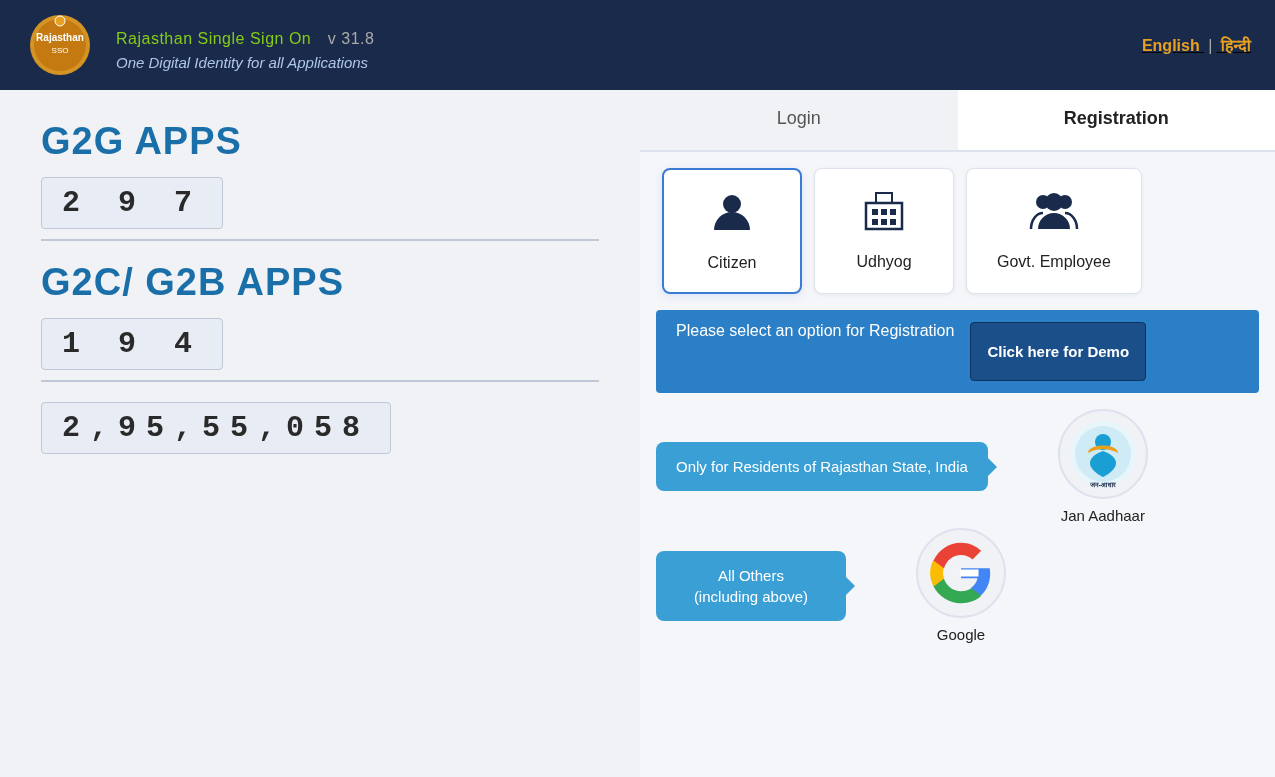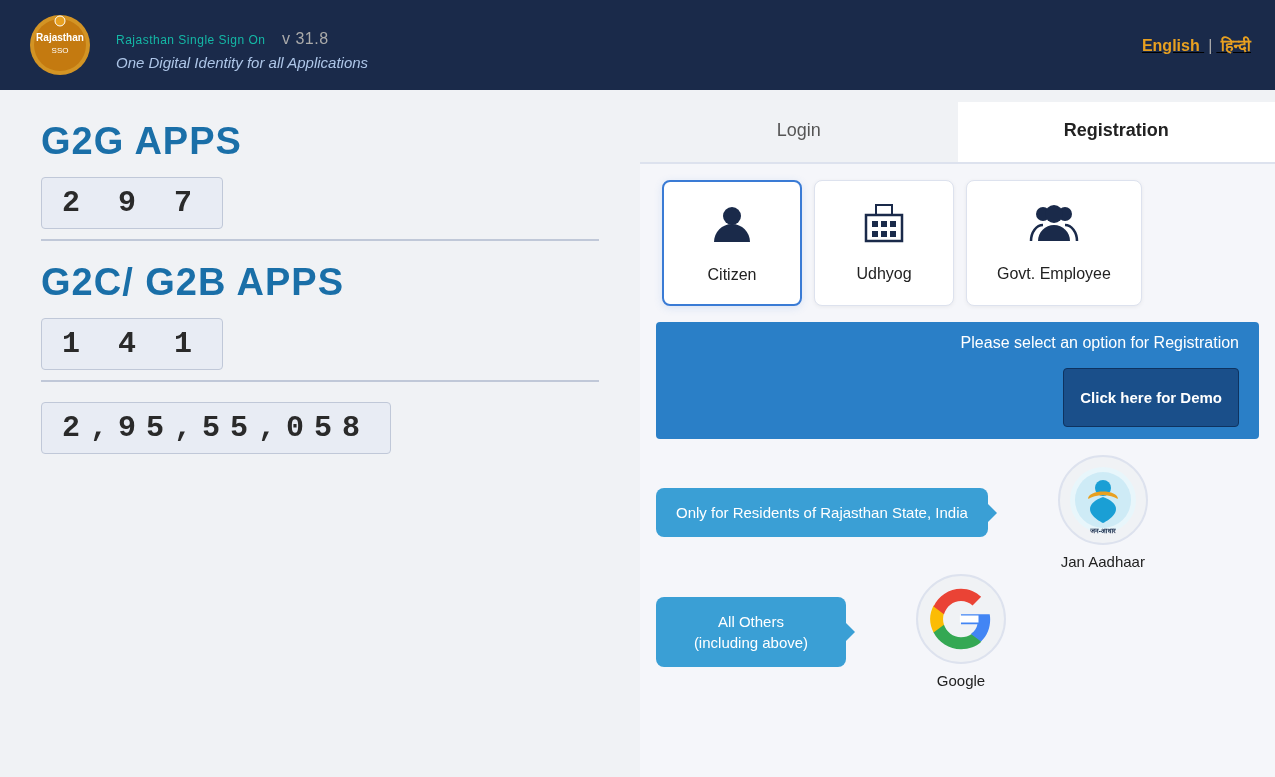--- a/index.html
+++ b/index.html
@@ -26,23 +26,23 @@
       width: 70px;
       height: 65px;
     }
     .header-text h1 {
       color: white;
       font-size: 28px;
       font-weight: 700;
       letter-spacing: 0.5px;
     }
     .header-text h1 span {
-      font-size: 12px;
+      font-size: 16px;
       font-weight: 400;
-      color: #14b8a6;
+      color: #84cc16;
     }
     .header-text p {
       color: #aec6e8;
       font-size: 15px;
       margin-top: 3px;
       font-style: italic;
     }
     .lang-switcher {
       position: absolute;
       right: 24px;
@@ -106,21 +106,20 @@
       font-family: 'Courier New', monospace;
       min-width: 160px;
     }
 
     
     .right-panel {
       flex: 1;
       background: #f5f6fa;
       display: flex;
       flex-direction: column;
-      margin-top: 12px;
     }
 
     
     .tabs-bar {
       display: flex;
       border-bottom: 2px solid #dde2ee;
       background: #fff;
     }
     .tab {
       flex: 1;
@@ -172,28 +171,27 @@
       font-size: 16px;
       color: #222;
       font-weight: 500;
     }
 
     
     .registration-bar {
       background: #2a7fc7;
       color: white;
       display: flex;
-      align-items: flex-end;
+      align-items: flex-start;
       padding: 12px 20px;
       margin: 16px 16px 0 16px;
       border-radius: 4px;
       font-size: 16px;
       font-weight: 500;
       gap: 16px;
-      flex-direction: column;
     }
     .demo-btn {
       background: #1a4f8a;
       color: white;
       border: 1px solid #0e3360;
       border-radius: 4px;
       padding: 20px 16px;
       font-size: 15px;
       cursor: pointer;
       white-space: nowrap;
@@ -302,21 +300,21 @@
 
 <div class="main">
 
   <div class="left-panel">
     <div class="app-section">
       <div class="app-title">G2G APPS</div>
       <div class="counter-badge">2 9 7</div>
     </div>
     <div class="app-section">
       <div class="app-title">G2C/ G2B APPS</div>
-      <div class="counter-badge">1 4 1</div>
+      <div class="counter-badge">1 9 4</div>
     </div>
     <div class="app-section">
       <div class="counter-badge">2,95,55,058</div>
     </div>
   </div>
 
   <div class="right-panel">
 
     <div class="tabs-bar">
       <div class="tab">Login</div>

